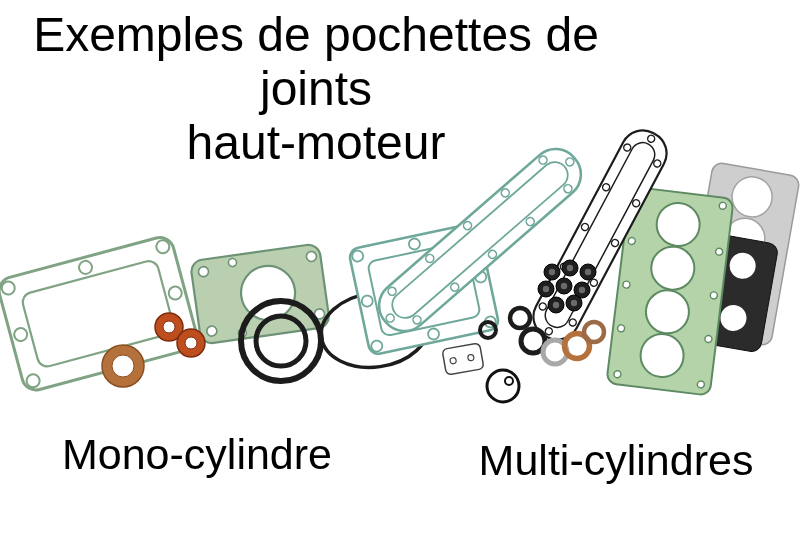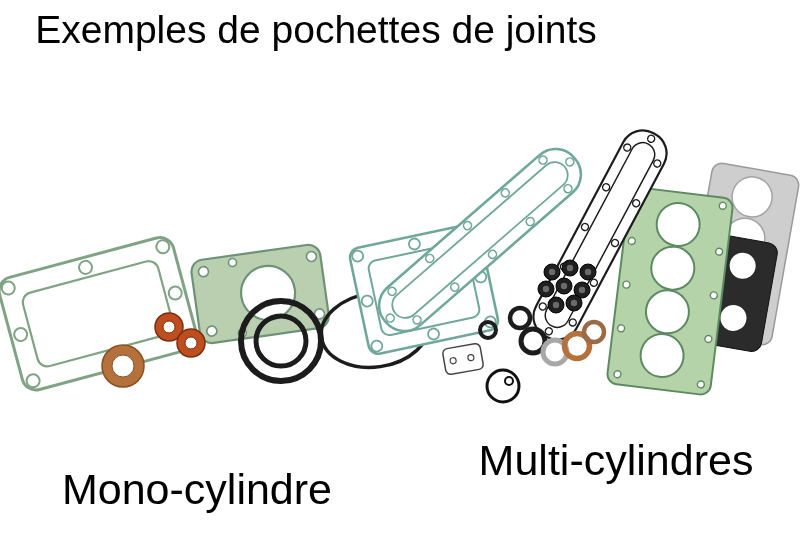--- a/index.html
+++ b/index.html
@@ -5,36 +5,37 @@
   html, body { margin: 0; padding: 0; }
   body {
     width: 800px; height: 544px;
     background: var(--background, #ffffff);
     font-family: "Liberation Sans", sans-serif;
     position: relative; overflow: hidden;
     color: var(--text, #000000);
   }
   .title {
     position: absolute; top: 8px; left: 0; width: 632px;
-    text-align: center; font-size: 39px; line-height: 1.12;
+    text-align: center; font-size: 48px; line-height: 1.12;
     color: var(--text, #000);
   }
   .caption {
     position: absolute; font-size: 43px; color: var(--text, #000);
     text-align: center; white-space: nowrap;
   }
-  .caption-mono  { top: 430px; left: 17px;  width: 360px; margin-top: 35px; }
+  .caption-mono  { top: 430px; left: 17px;  width: 360px; }
   .caption-multi { top: 436px; left: 436px; width: 360px; }
   .scene { position: absolute; top: 0; left: 0; }
 </style>
 </head>
 <body>
 
 <div class="title">
   <div>Exemples de pochettes de joints</div>
+  <div>haut-moteur</div>
 </div>
 
 <svg class="scene" width="800" height="544" viewBox="0 0 800 544">
 
   <g>
 
     <g transform="rotate(-15 97 314)">
       <rect x="8" y="256" width="180" height="116" rx="14" style="fill:#ffffff;stroke:var(--gasket-green,#7fa383);stroke-width:3"></rect>
       <rect x="28" y="276" width="140" height="76" rx="10" style="fill:none;stroke:var(--gasket-green,#7fa383);stroke-width:2.2"></rect>
       <circle cx="18" cy="266" r="6.5" style="fill:#fff;stroke:var(--gasket-green,#7fa383);stroke-width:2"></circle>

